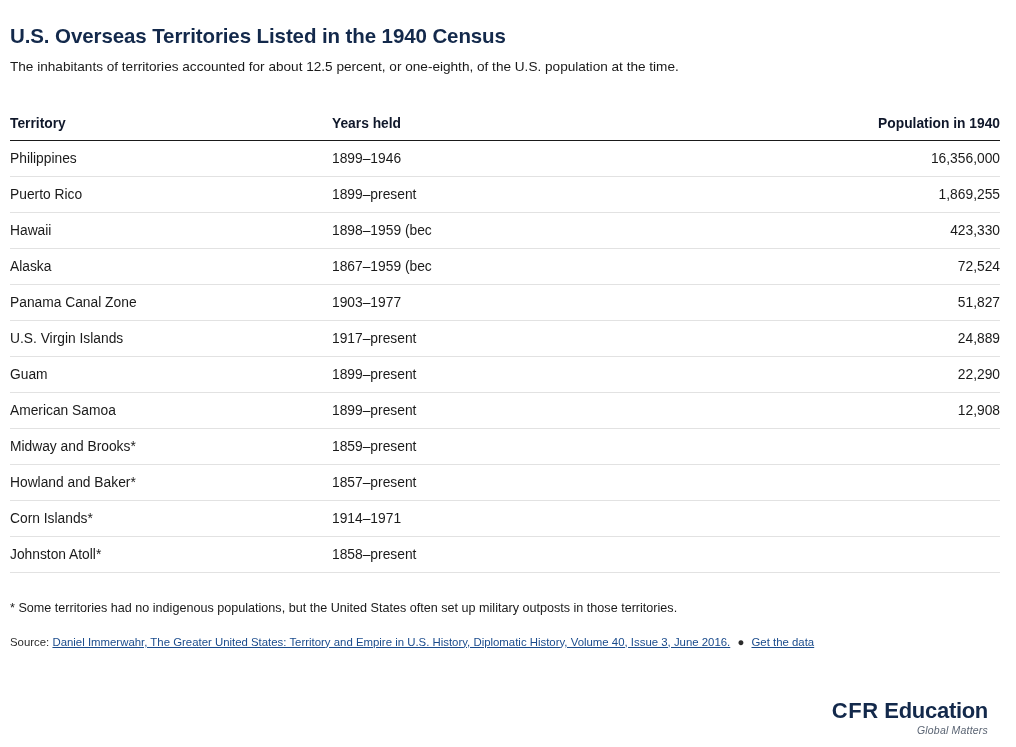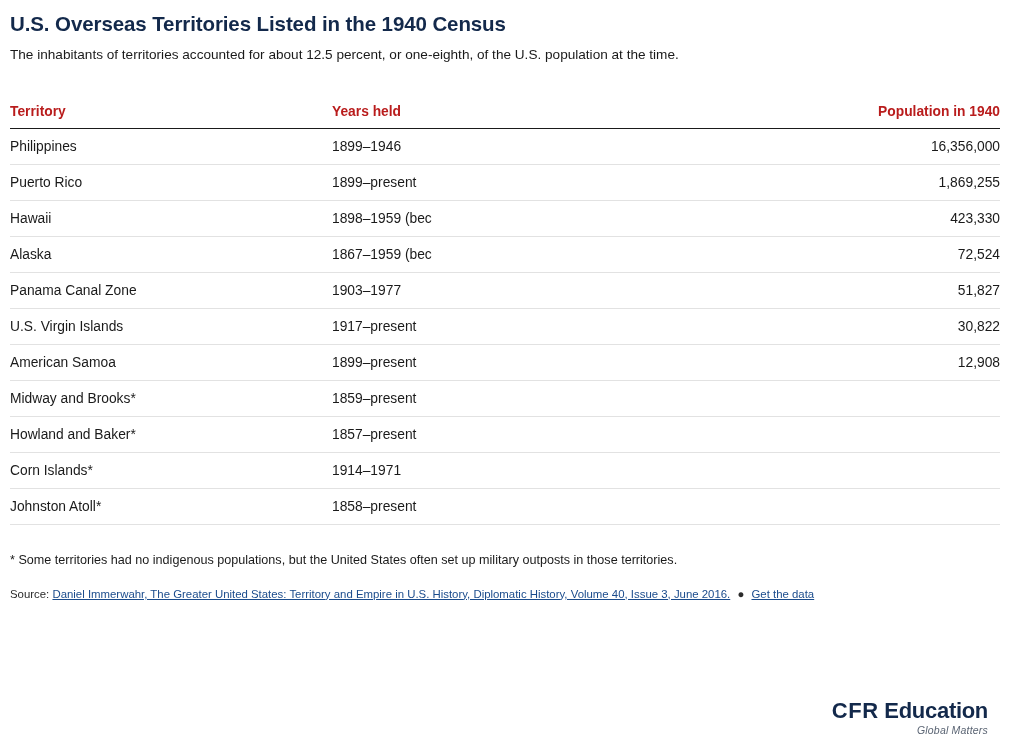--- a/index.html
+++ b/index.html
@@ -12,21 +12,21 @@
     background: #ffffff;
     font-family: "Liberation Sans", sans-serif;
     color: #1a1a1a;
     overflow: hidden;
   }
   .page {
     position: relative;
     width: 1016px;
     height: 747px;
     box-sizing: border-box;
-    padding: 12px 16px 0 10px;
+    padding: 24px 16px 0 10px;
   }
   .title {
     font-size: 20.5px;
     font-weight: bold;
     color: #13294b;
     letter-spacing: -0.1px;
     margin: 0 0 9px 0;
     line-height: 1.2;
   }
   .subtitle {
@@ -37,21 +37,21 @@
   }
   table.data {
     width: 100%;
     border-collapse: collapse;
     margin-top: 40px;
     table-layout: fixed;
   }
   table.data th {
     font-size: 13.8px;
     font-weight: bold;
-    color: #b91c1c;
+    color: #0f172a;
     text-align: left;
     padding: 0 0 9px 0;
     border-bottom: 1px solid #1a1a1a;
     vertical-align: bottom;
   }
   table.data th.num, table.data td.num {
     text-align: right;
   }
   table.data td {
     font-size: 13.8px;
@@ -157,21 +157,26 @@
         <td class="num">72,524</td>
       </tr>
       <tr>
         <td>Panama Canal Zone</td>
         <td>1903–1977</td>
         <td class="num">51,827</td>
       </tr>
       <tr>
         <td>U.S. Virgin Islands</td>
         <td>1917–present</td>
-        <td class="num">30,822</td>
+        <td class="num">24,889</td>
+      </tr>
+      <tr>
+        <td>Guam</td>
+        <td>1899–present</td>
+        <td class="num">22,290</td>
       </tr>
       <tr>
         <td>American Samoa</td>
         <td>1899–present</td>
         <td class="num">12,908</td>
       </tr>
       <tr>
         <td>Midway and Brooks*</td>
         <td>1859–present</td>
         <td class="num"></td>

